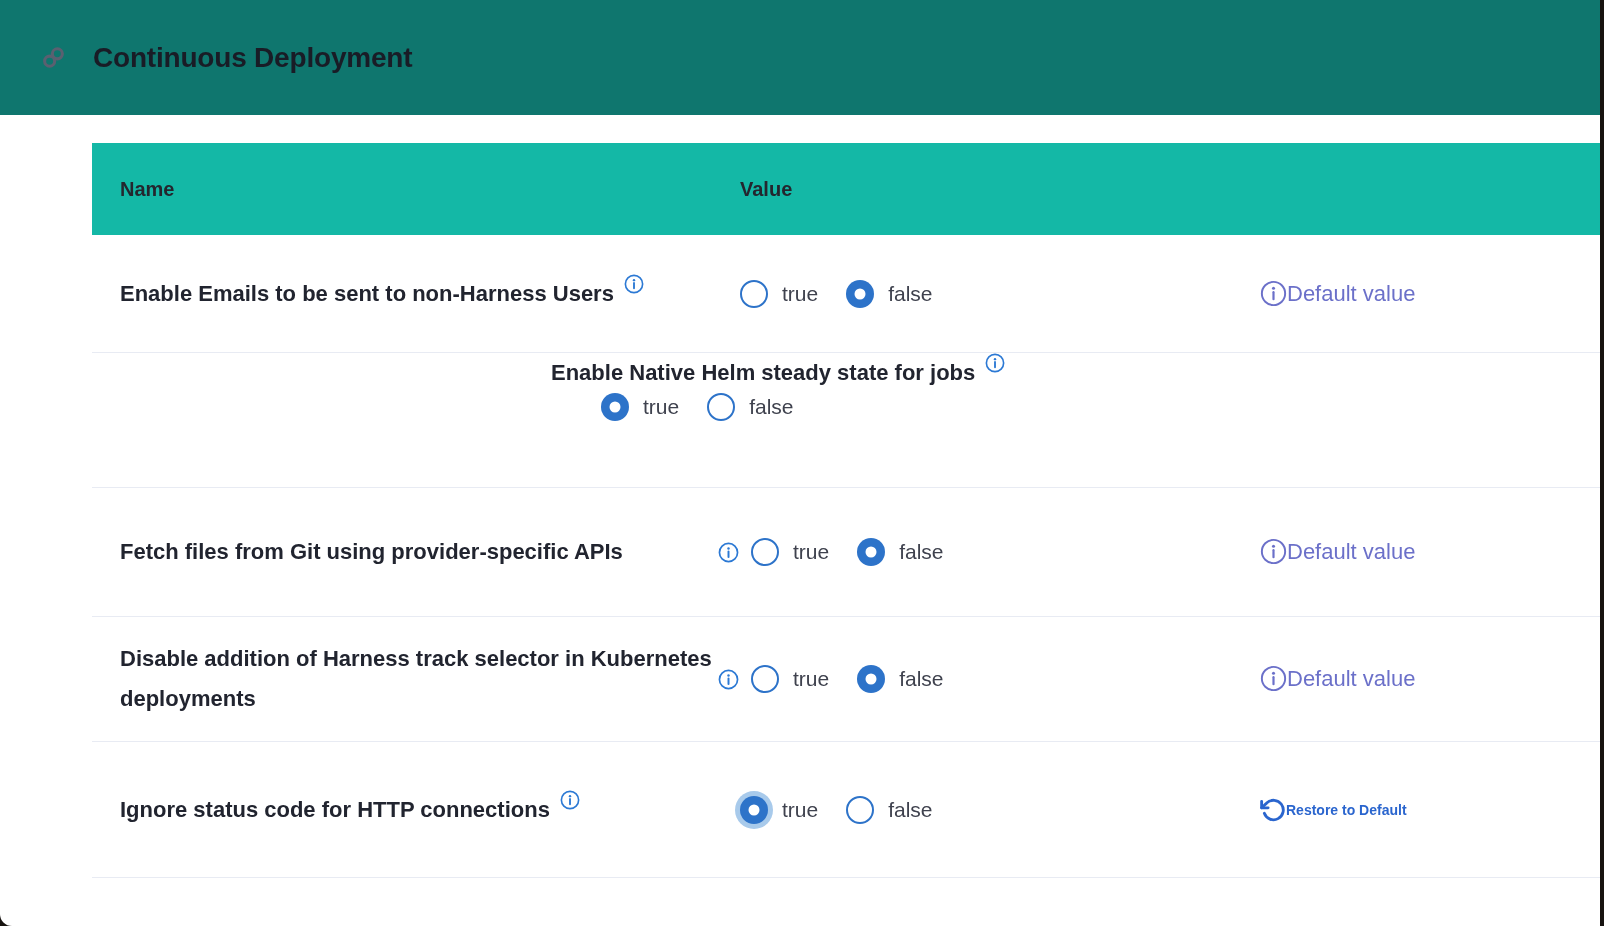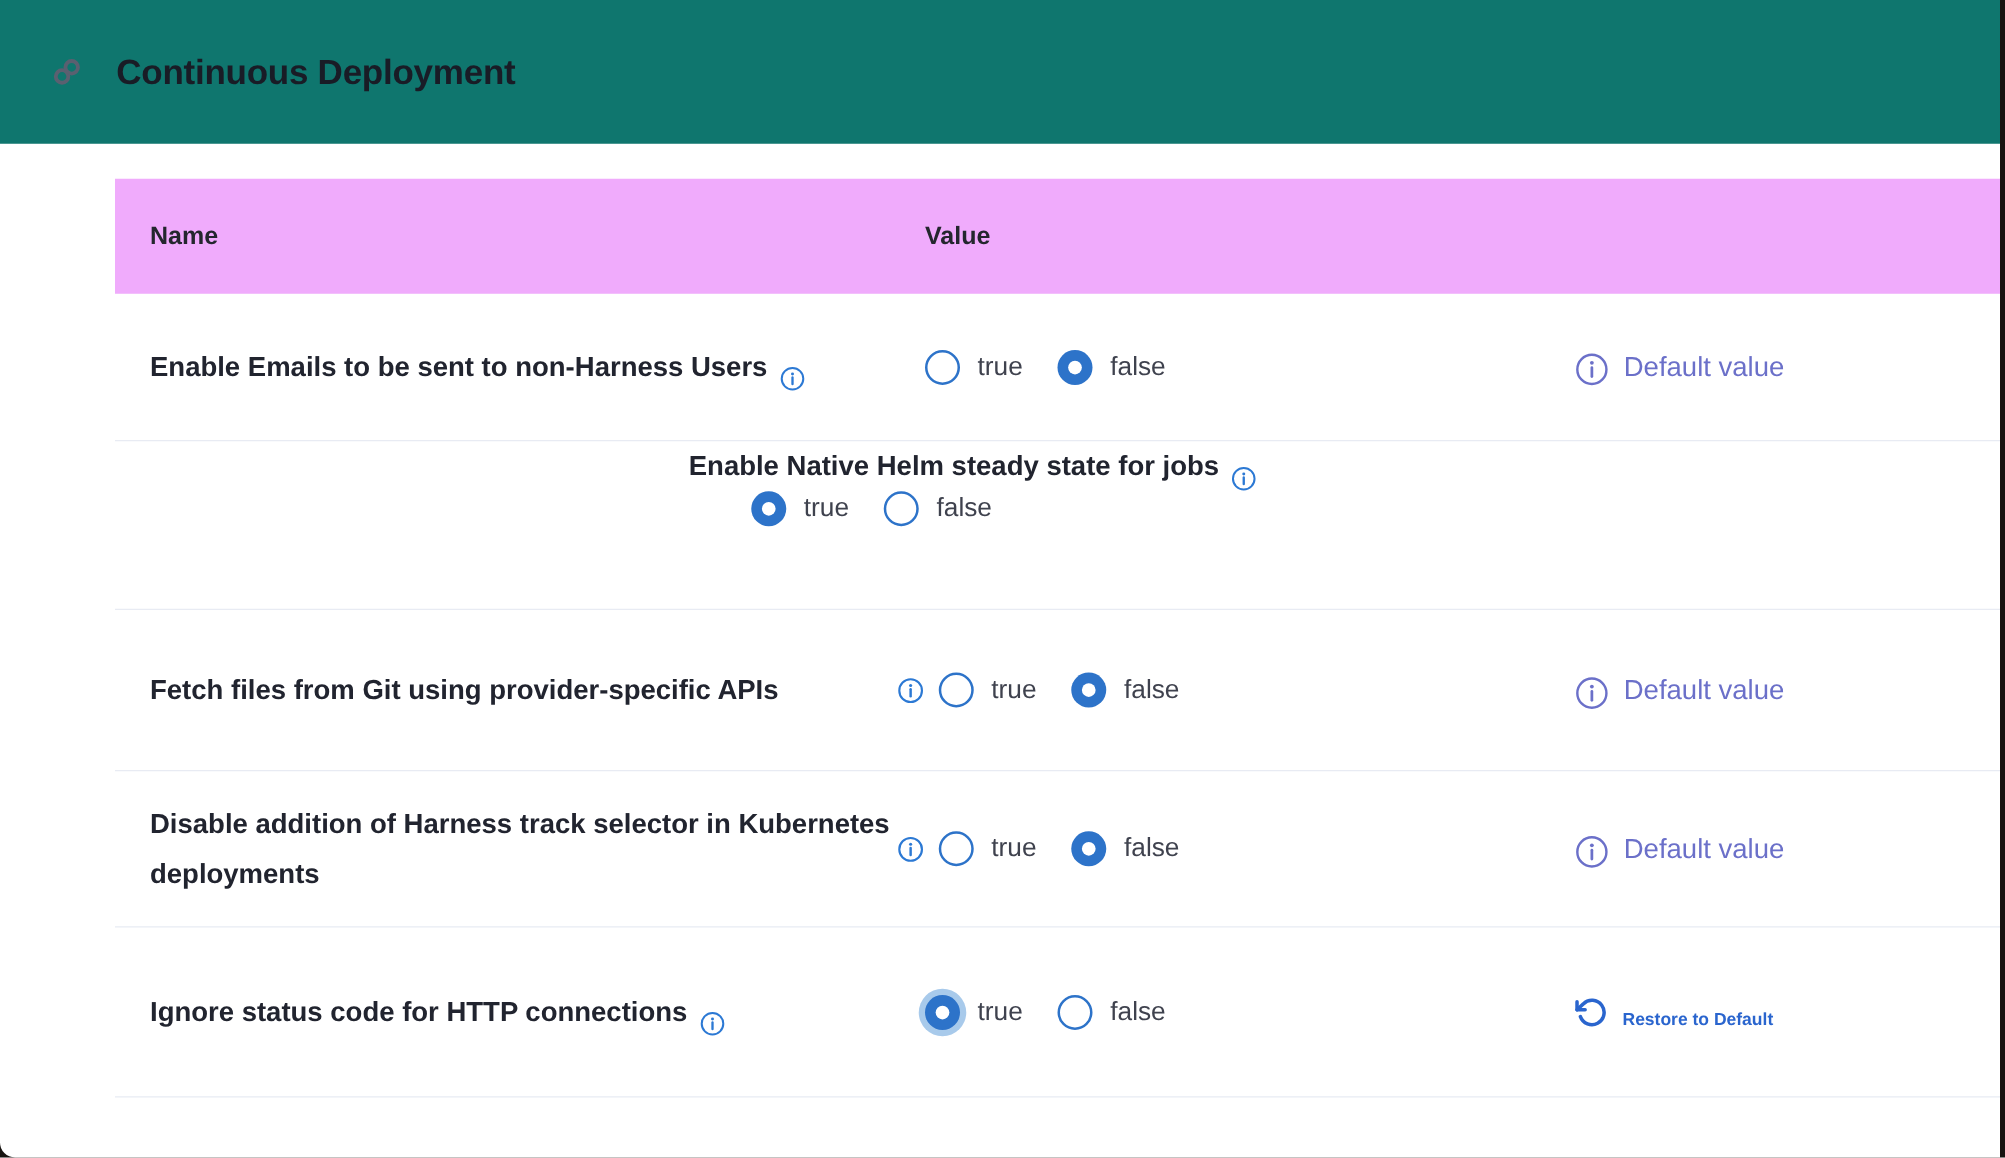--- a/index.html
+++ b/index.html
@@ -19,37 +19,37 @@
   .section-header .link-icon { width:27px; height:27px; color:#5A6070; flex:0 0 auto; }
   .section-header .link-icon svg { width:100%; height:100%; display:block; }
   .section-title {
     margin-left:26px; font-size:28px; font-weight:700; color:#191C26;
     letter-spacing:-0.2px;
   }
 
   
   .settings-table { margin:28px 0 0 92px; }
   .table-head {
-    height:92px; background:#f0abfc; display:flex; align-items:center;
+    height:92px; background:#14b8a6; display:flex; align-items:center;
     padding-left:28px; font-size:20px; font-weight:600; color:#24262E;
   }
   .col-name { width:598px; }
   .col-value { padding-left:22px; }
 
   .row {
     display:flex; align-items:center; padding:0 20px 0 28px;
     border-bottom:1px solid #E8EBF3;
   }
   .rows .row:nth-child(1){ min-height:118px; }
   .rows .row:nth-child(2){ min-height:135px;flex-direction:column; }
   .rows .row:nth-child(3){ min-height:129px; }
   .rows .row:nth-child(4){ min-height:125px; }
   .rows .row:nth-child(5){ min-height:136px; }
 
-  .name-cell { width:598px; display:flex; align-items:flex-end; }
+  .name-cell { width:598px; display:flex; align-items:flex-start; }
   .row-label {
     font-size:22px; font-weight:600; color:#21242F; line-height:1.8;
   }
   .info-icon { display:inline-flex; color:#2C79D4; flex:0 0 auto; cursor:pointer; }
   .info-icon svg { display:block; }
   .label-info { width:20px; height:20px; margin-left:10px; }
   .label-info svg { width:20px; height:20px; }
   .value-info { width:21px; height:21px; margin-right:12px; }
   .value-info svg { width:21px; height:21px; }
 
@@ -62,21 +62,21 @@
     border:2px solid #2D73C9; background:#fff; flex:0 0 auto;
   }
   .radio.selected { border:none; background:#2D73C9; position:relative; }
   .radio.selected::after {
     content:""; position:absolute; width:11px; height:11px; background:#fff;
     border-radius:50%; top:50%; left:50%; transform:translate(-50%,-50%);
   }
   .radio.focused { box-shadow:0 0 0 5px #A8CAEB; }
   .radio-text { margin-left:14px; font-size:21px; color:#3F424E; }
 
-  .status-cell { flex:1; display:flex; align-items:flex-end; gap:12px; }
+  .status-cell { flex:1; display:flex; align-items:center; }
   .status-cell .status-icon { display:inline-flex; flex:0 0 auto; }
   .status-cell.default, .status-cell.inherited { color:#6B70C9; }
   .status-cell.default .status-text, .status-cell.inherited .status-text {
     font-size:22px; font-weight:500; color:#6B70C9; line-height:1.45;
   }
   .status-cell.inherited .status-text { max-width:195px; }
   .status-icon.info { width:27px; height:27px; color:#6B70C9; }
   .status-icon.info svg { width:27px; height:27px; }
   .status-cell.restore { color:#2A65CE; cursor:pointer; }
   .status-cell.restore .status-text { font-size:14px; font-weight:600; color:#2A65CE; }

